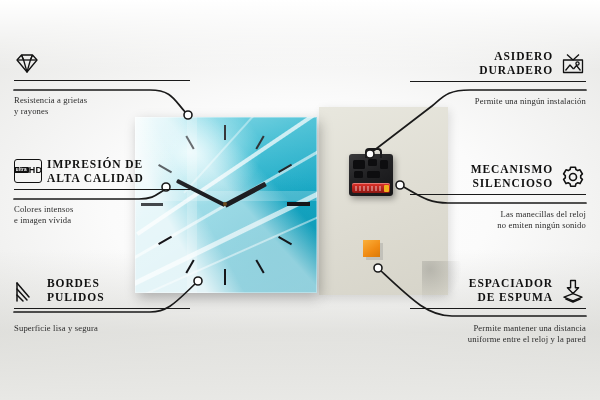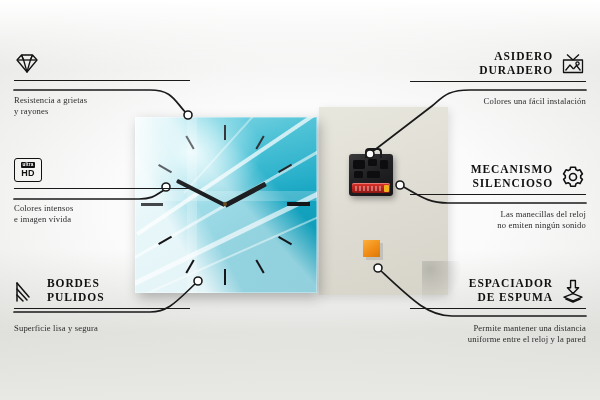--- a/index.html
+++ b/index.html
@@ -43,21 +43,21 @@
     font-size:8.6px;line-height:11px;color:#2b2b2b;margin-top:14px;
     letter-spacing:.15px;
   }
   .feat.right .desc{text-align:right;}
   .ico{width:26px;height:26px;flex:0 0 26px;display:block;}
   .ico svg{display:block;width:26px;height:26px;}
 
   
   .hdbox{
     width:26px;height:22px;border:1.6px solid #111;border-radius:3px;
-    display:flex;flex-direction:column;align-items:center;justify-content:center;
+    display:flex;flex-direction:row;align-items:center;justify-content:center;
     line-height:1;
   }
   .hdbox .u{
     font-size:4.6px;font-weight:bold;letter-spacing:.2px;color:#fff;background:#111;
     padding:.5px 2px;border-radius:1px;margin-bottom:.5px;
     font-family:"Liberation Sans", sans-serif;
   }
   .hdbox .h{font-size:9px;font-weight:bold;color:#111;font-family:"Liberation Sans", sans-serif;letter-spacing:.2px;}
 
   
@@ -263,20 +263,24 @@
   </div>
 
   <div class="feat left" id="f-impres">
     <div class="head">
       <span class="ico">
         <span class="hdbox">
           <span class="u">ultra</span>
           <span class="h">HD</span>
         </span>
       </span>
+      <div class="titles">
+        <div>IMPRESIÓN DE</div>
+        <div>ALTA CALIDAD</div>
+      </div>
     </div>
     <div class="rule"></div>
     <div class="desc">
       <div>Colores intensos</div>
       <div>e imagen vívida</div>
     </div>
   </div>
 
   <div class="feat left" id="f-bordes">
     <div class="head">
@@ -315,21 +319,21 @@
         </g>
           </svg>
       </span>
       <div class="titles">
         <div>ASIDERO</div>
         <div>DURADERO</div>
       </div>
     </div>
     <div class="rule"></div>
     <div class="desc">
-      <div>Colores una fácil instalación</div>
+      <div>Permite una ningún instalación</div>
     </div>
   </div>
 
   <div class="feat right" id="f-mecan">
     <div class="head">
       <span class="ico">
         <svg viewBox="0 0 26 26">
             <g fill="none" stroke="#111" stroke-width="1.6" stroke-linejoin="round">
           <path d="M10.6 3.2 h4.8 l.5 2.3 1.9 1.1 2.2-.8 2.4 4.2 -1.7 1.6 v2.2 l1.7 1.6 -2.4 4.2 -2.2-.8 -1.9 1.1 -.5 2.3 h-4.8 l-.5-2.3 -1.9-1.1 -2.2.8 -2.4-4.2 1.7-1.6 v-2.2 l-1.7-1.6 2.4-4.2 2.2.8 1.9-1.1 z"></path>
           <circle cx="13" cy="13" r="3.5"></circle>

